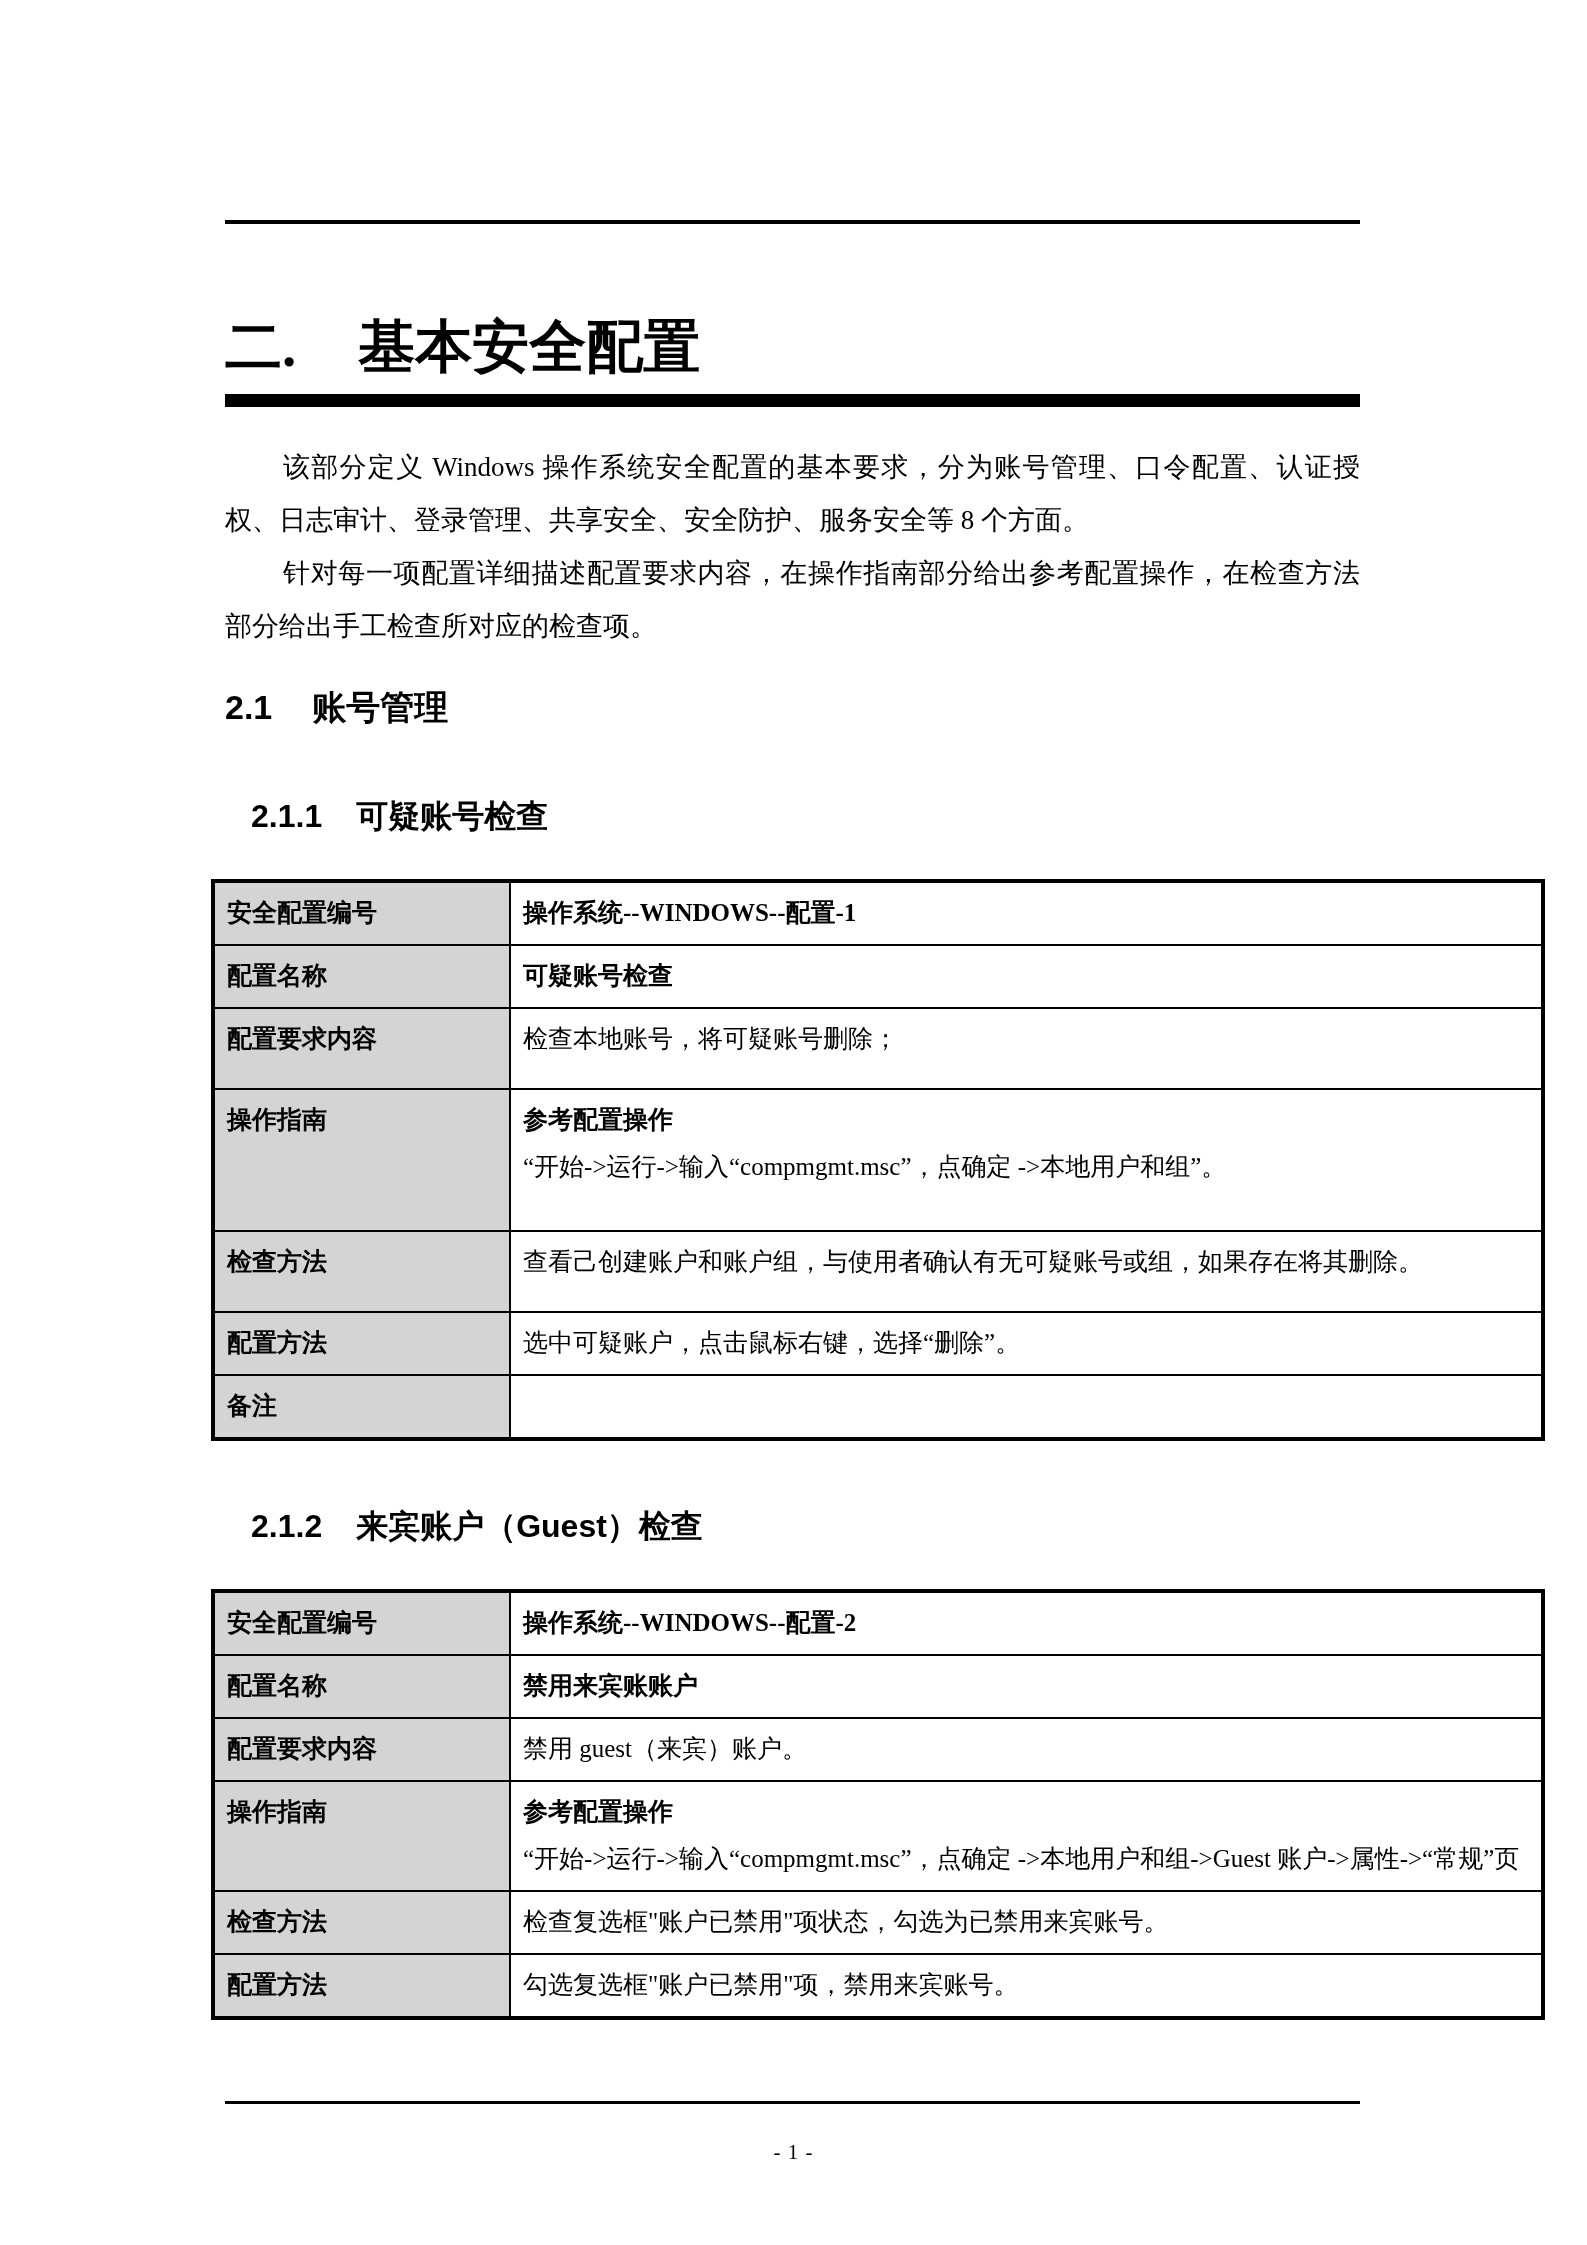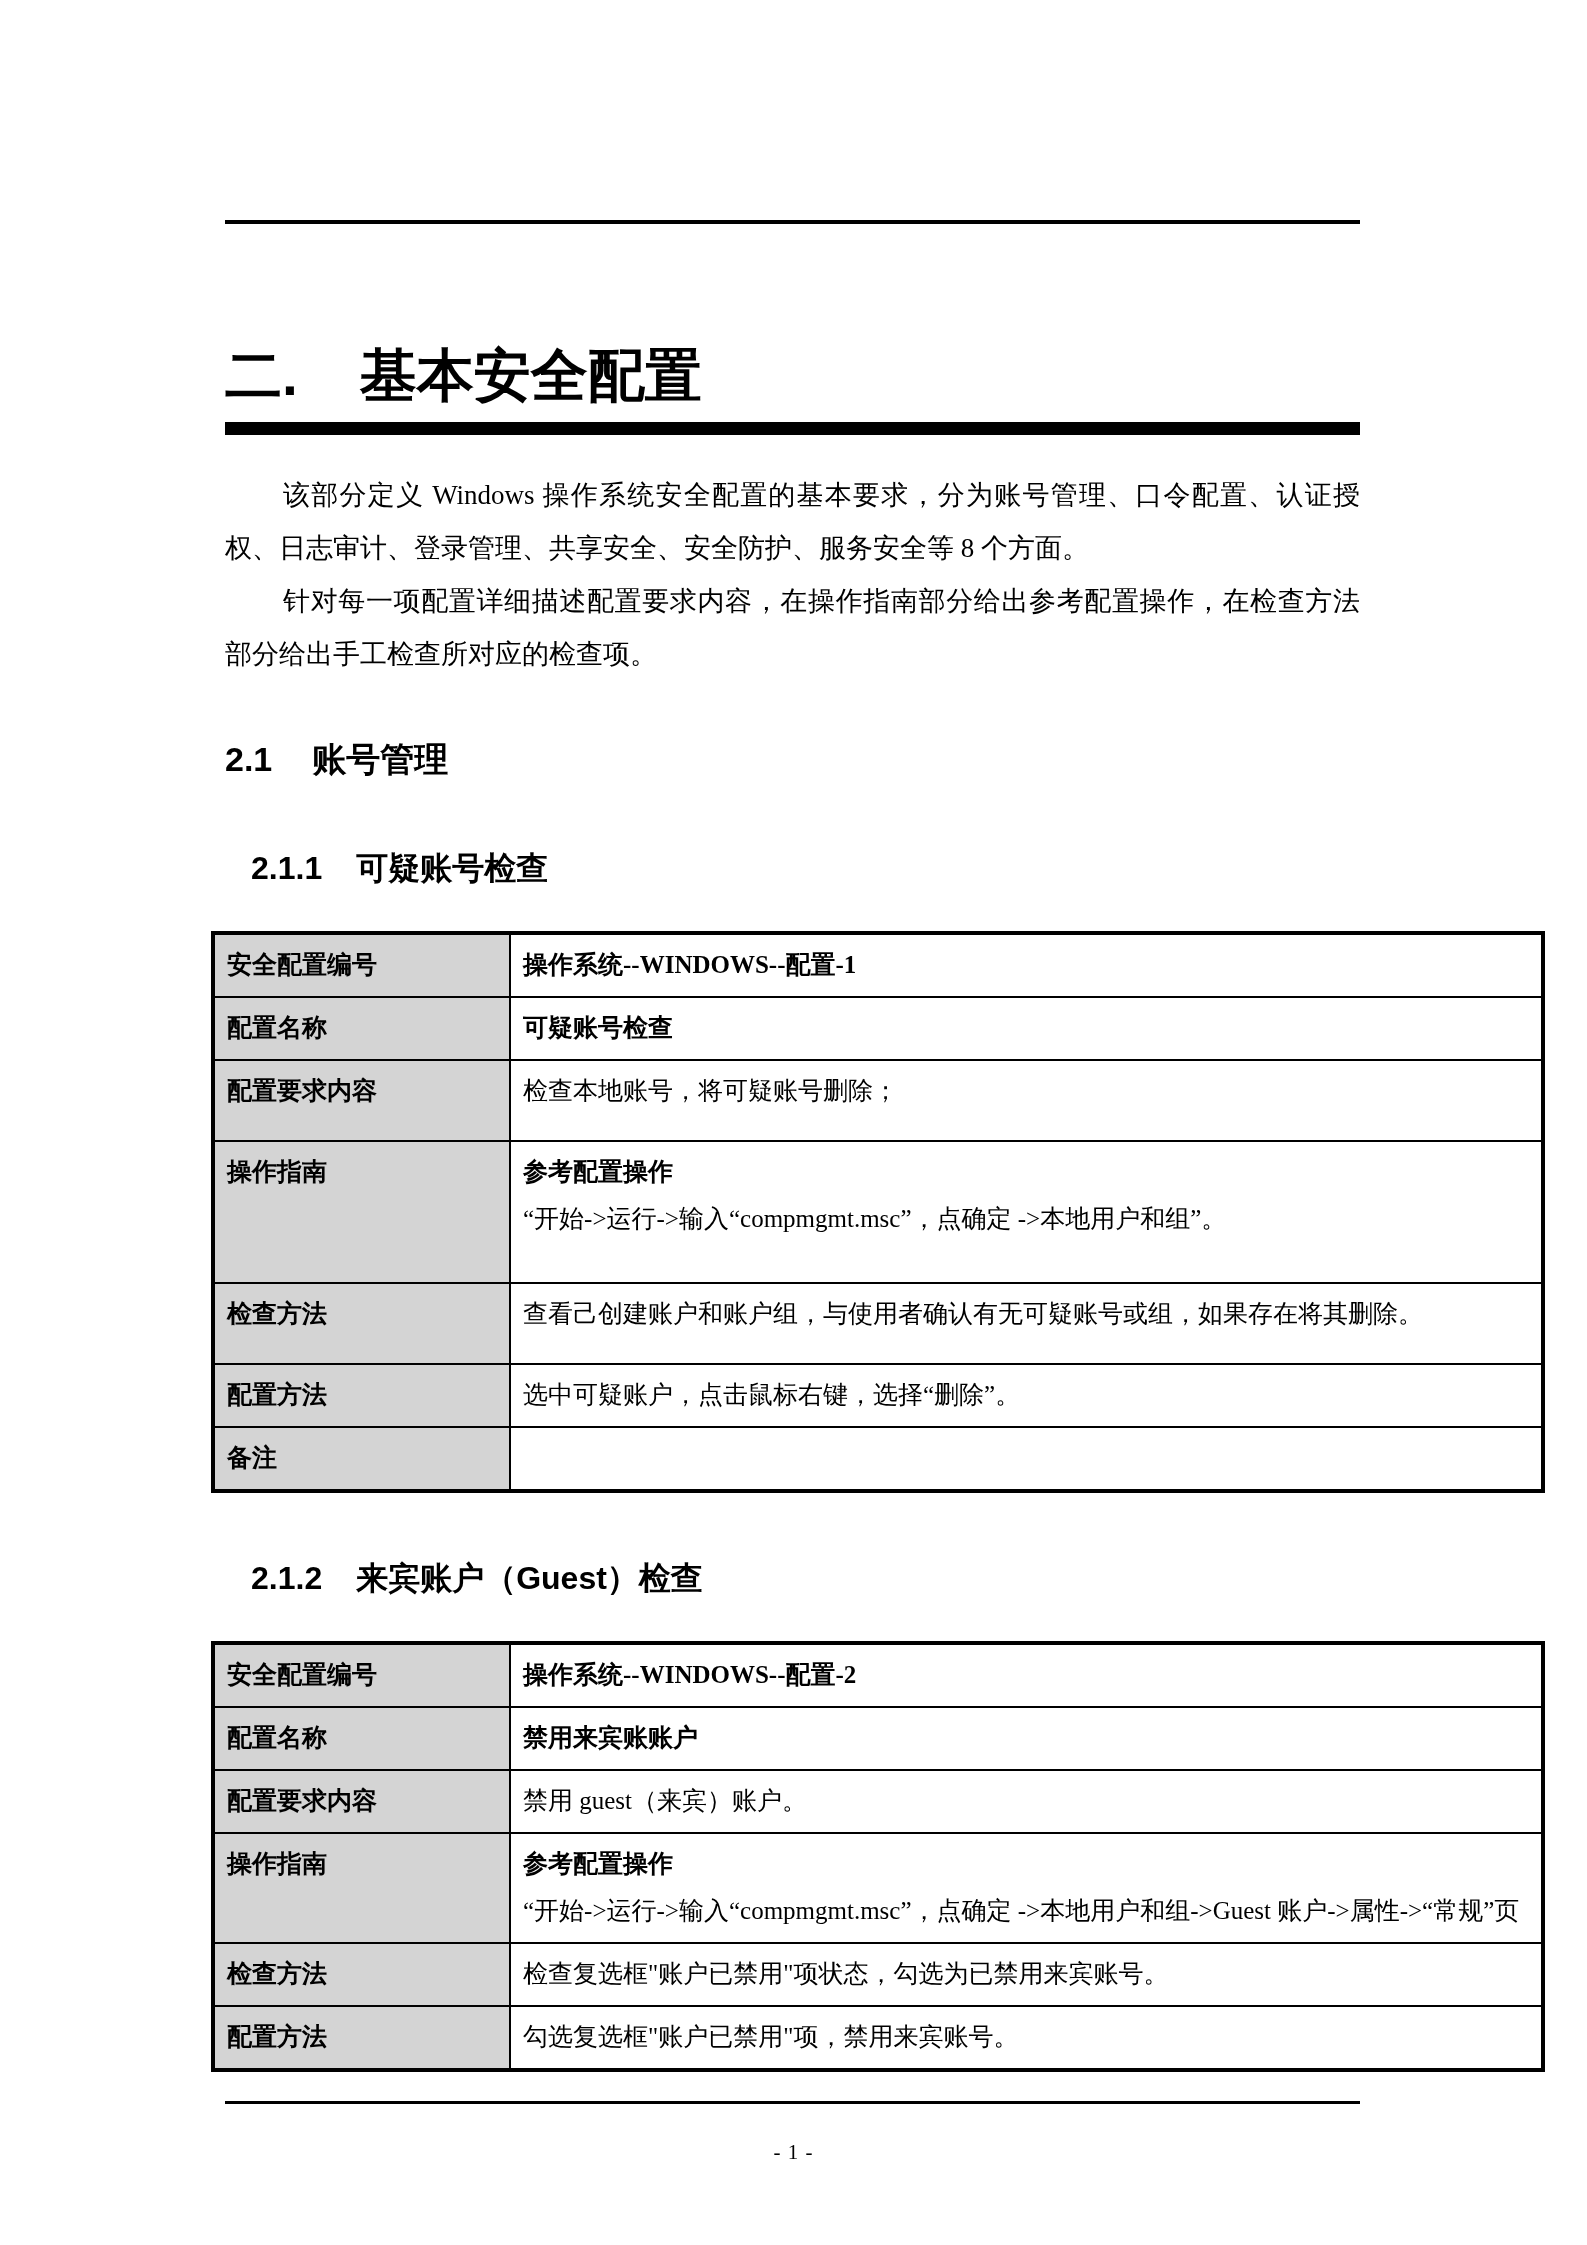--- a/index.html
+++ b/index.html
@@ -55,25 +55,25 @@
   
   .content {
     position: absolute;
     left: 225px;
     top: 250px;
     width: 1135px;
   }
 
   
   .h1 {
-    font-family: Liberation Sans, sans-serif;
+    font-family: Liberation Serif, serif;
     font-weight: bold;
     font-size: 57px;
     line-height: 1.16;
-    margin: 92px 0 0 0;
+    margin: 64px 0 0 0;
     white-space: pre;
     letter-spacing: 0px;
   }
   .h1 .num { display: inline-block; }
   .h1 .sep { display: inline-block; width: 62px; }
   .h1-bar {
     margin-top: 14px;
     width: 1135px;
     height: 13px;
     background: #000000;
@@ -89,21 +89,21 @@
     text-indent: 58px;
     margin: 0;
   }
   .para.first { margin-top: 34px; }
 
   
   .h2 {
     font-family: "Liberation Sans", "DejaVu Sans", sans-serif;
     font-weight: bold;
     font-size: 34px;
-    margin: 56px 0 0 0;
+    margin: 32px 0 0 0;
     white-space: pre;
   }
   .h2 .sep { display: inline-block; width: 40px; }
 
   
   .h3 {
     font-family: "Liberation Sans", "DejaVu Sans", sans-serif;
     font-weight: bold;
     font-size: 32px;
     margin: 64px 0 0 26px;

